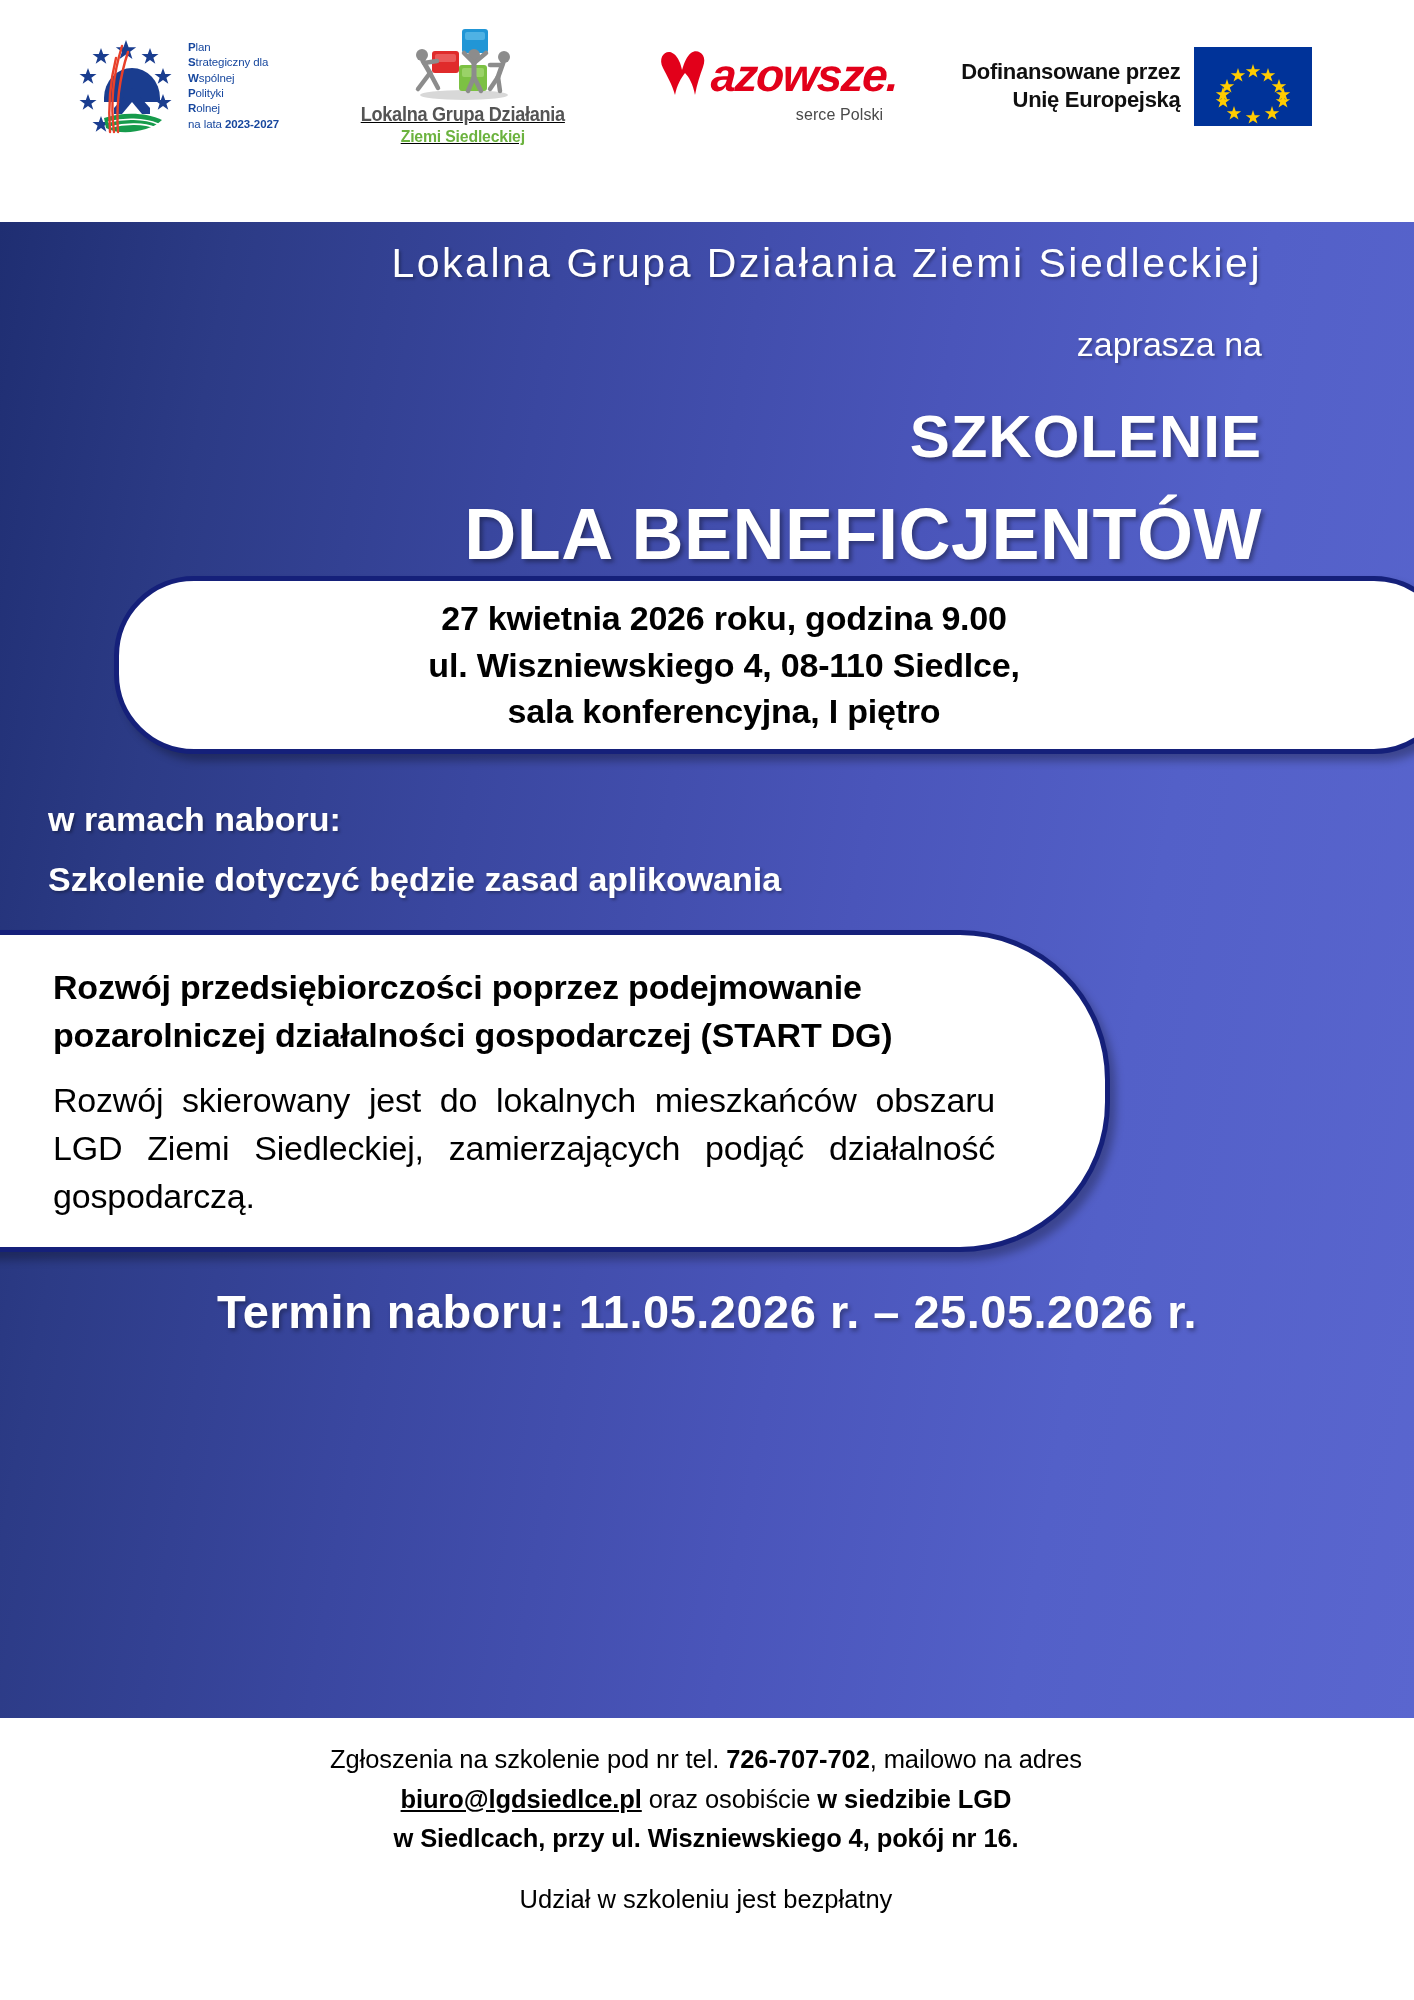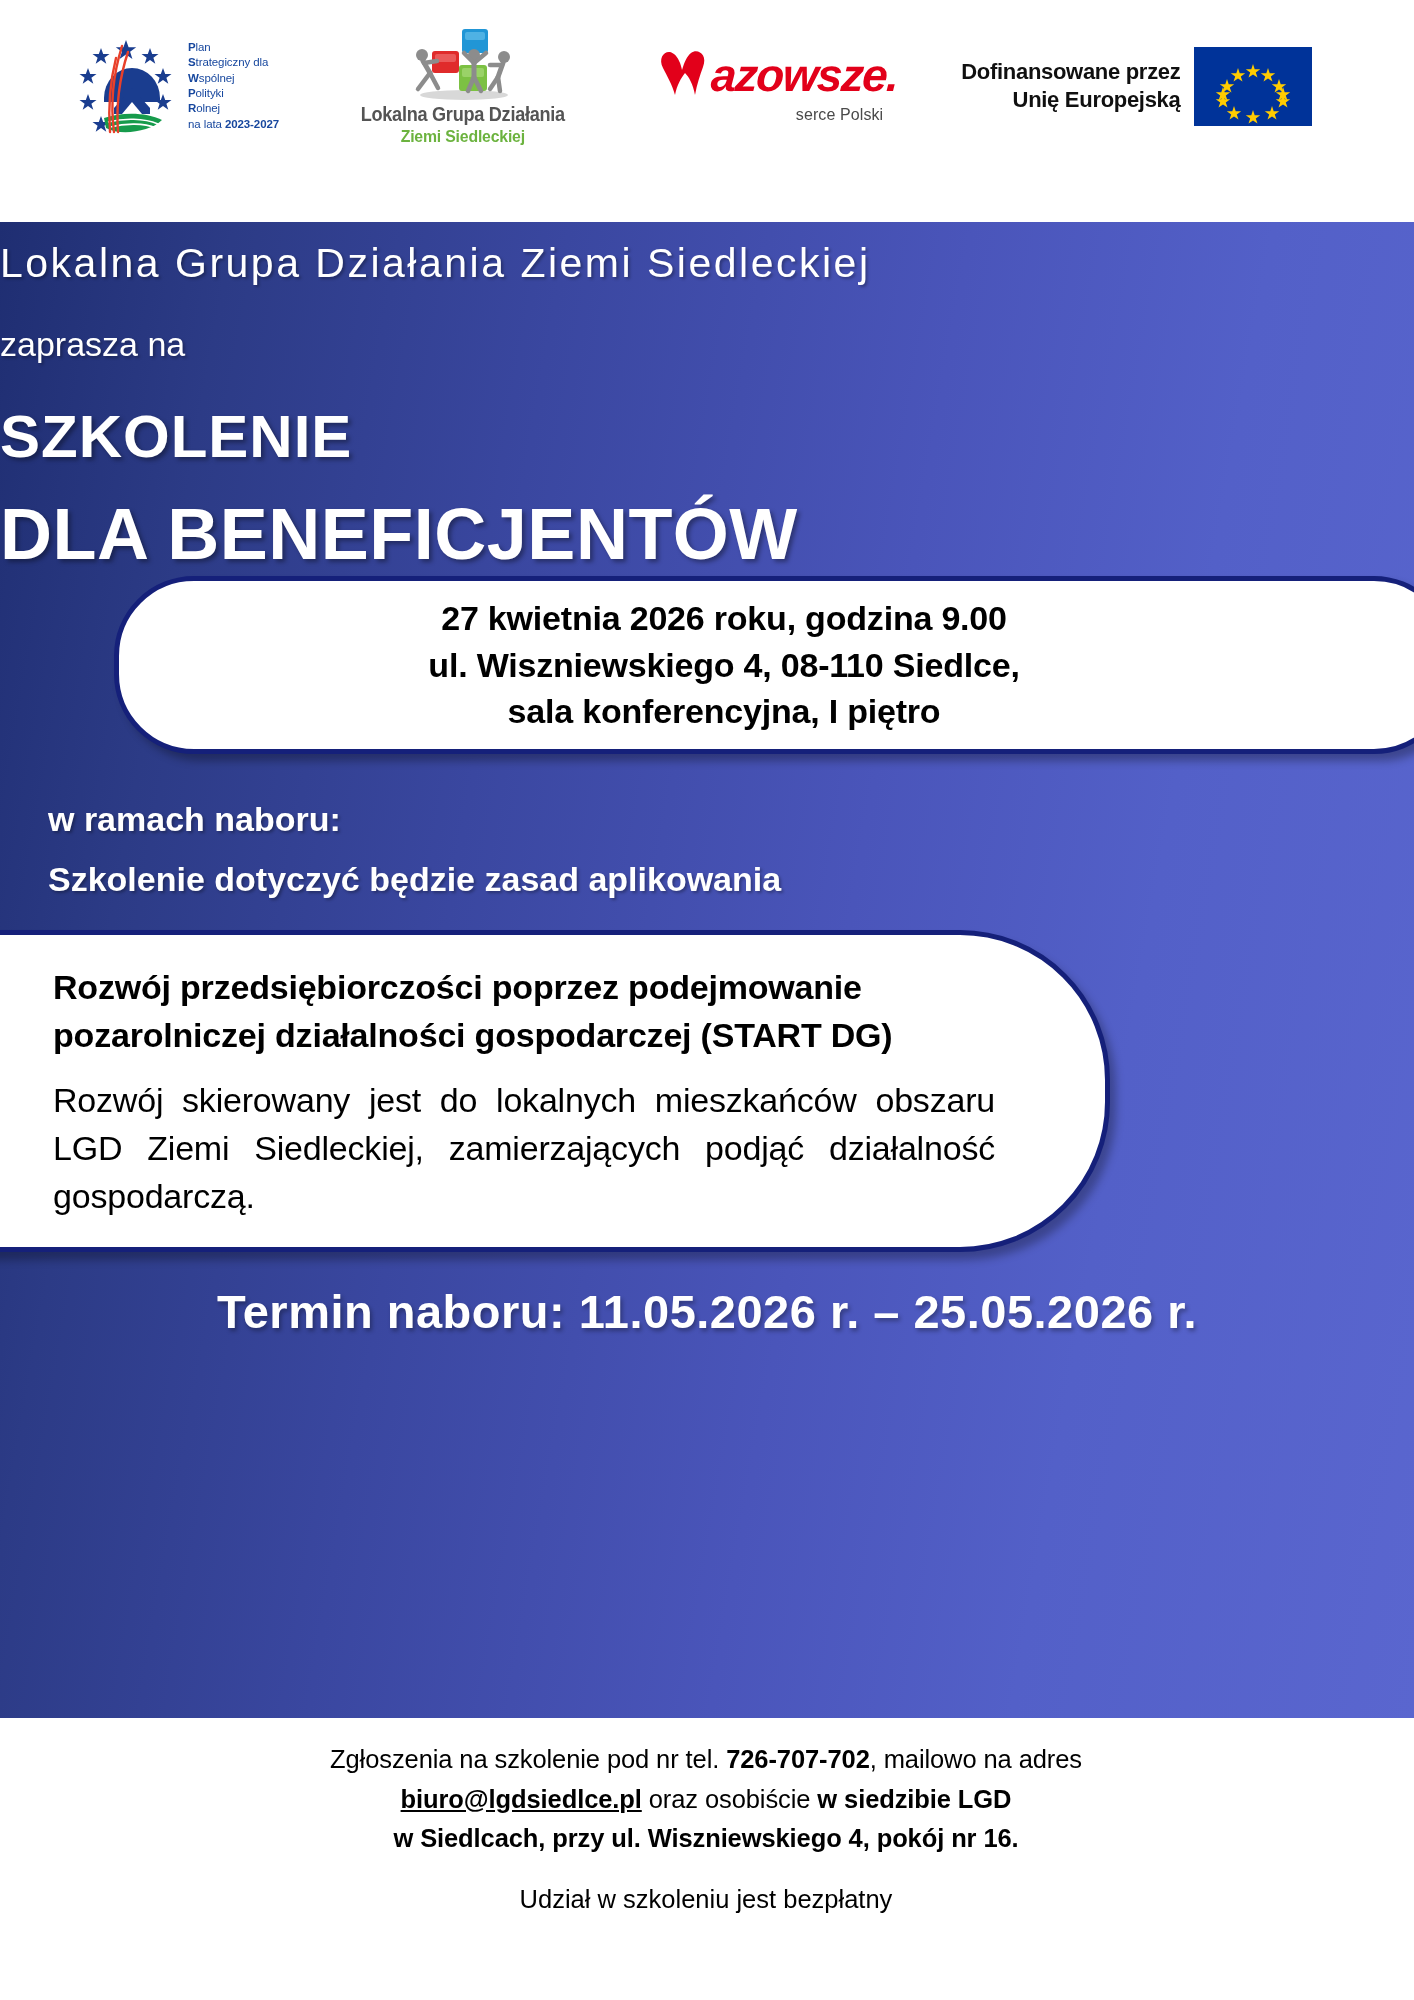--- a/index.html
+++ b/index.html
@@ -43,20 +43,21 @@
     font-weight: bold;
     letter-spacing: -0.1px;
   }
   .psz-text .thin { font-weight: normal; }
   .psz-years { font-size: 11.5px; font-weight: bold; color: #17479e; }
 
   
   .lgd-wrap {
     display: flex; flex-direction: column; align-items: center;
     margin-left: 74px;
+    text-decoration: underline;
   }
   .lgd-art { width: 118px; height: 76px; position: relative; }
   .lgd-name {
     font-size: 19.5px;
     color: #545454;
     font-weight: bold;
     letter-spacing: -0.3px;
     margin-top: 2px;
     font-family: "Liberation Sans Narrow", "Liberation Sans", sans-serif;
     transform: scaleX(0.93);
@@ -122,21 +123,21 @@
       #3a47a0 34%,
       #4a55ba 58%,
       #5360c8 76%,
       #5a66cf 100%);
     overflow: hidden;
   }
 
   .headline-block {
     position: absolute;
     left: 0; top: 0; width: 1262px;
-    text-align: left;
+    text-align: right;
     color: #ffffff;
   }
   .org-line {
     margin-top: 18px;
     font-size: 41px;
     letter-spacing: 2.5px;
     font-weight: normal;
     text-shadow: 2px 2px 3px rgba(0,0,0,0.30);
   }
   .invite-line {

